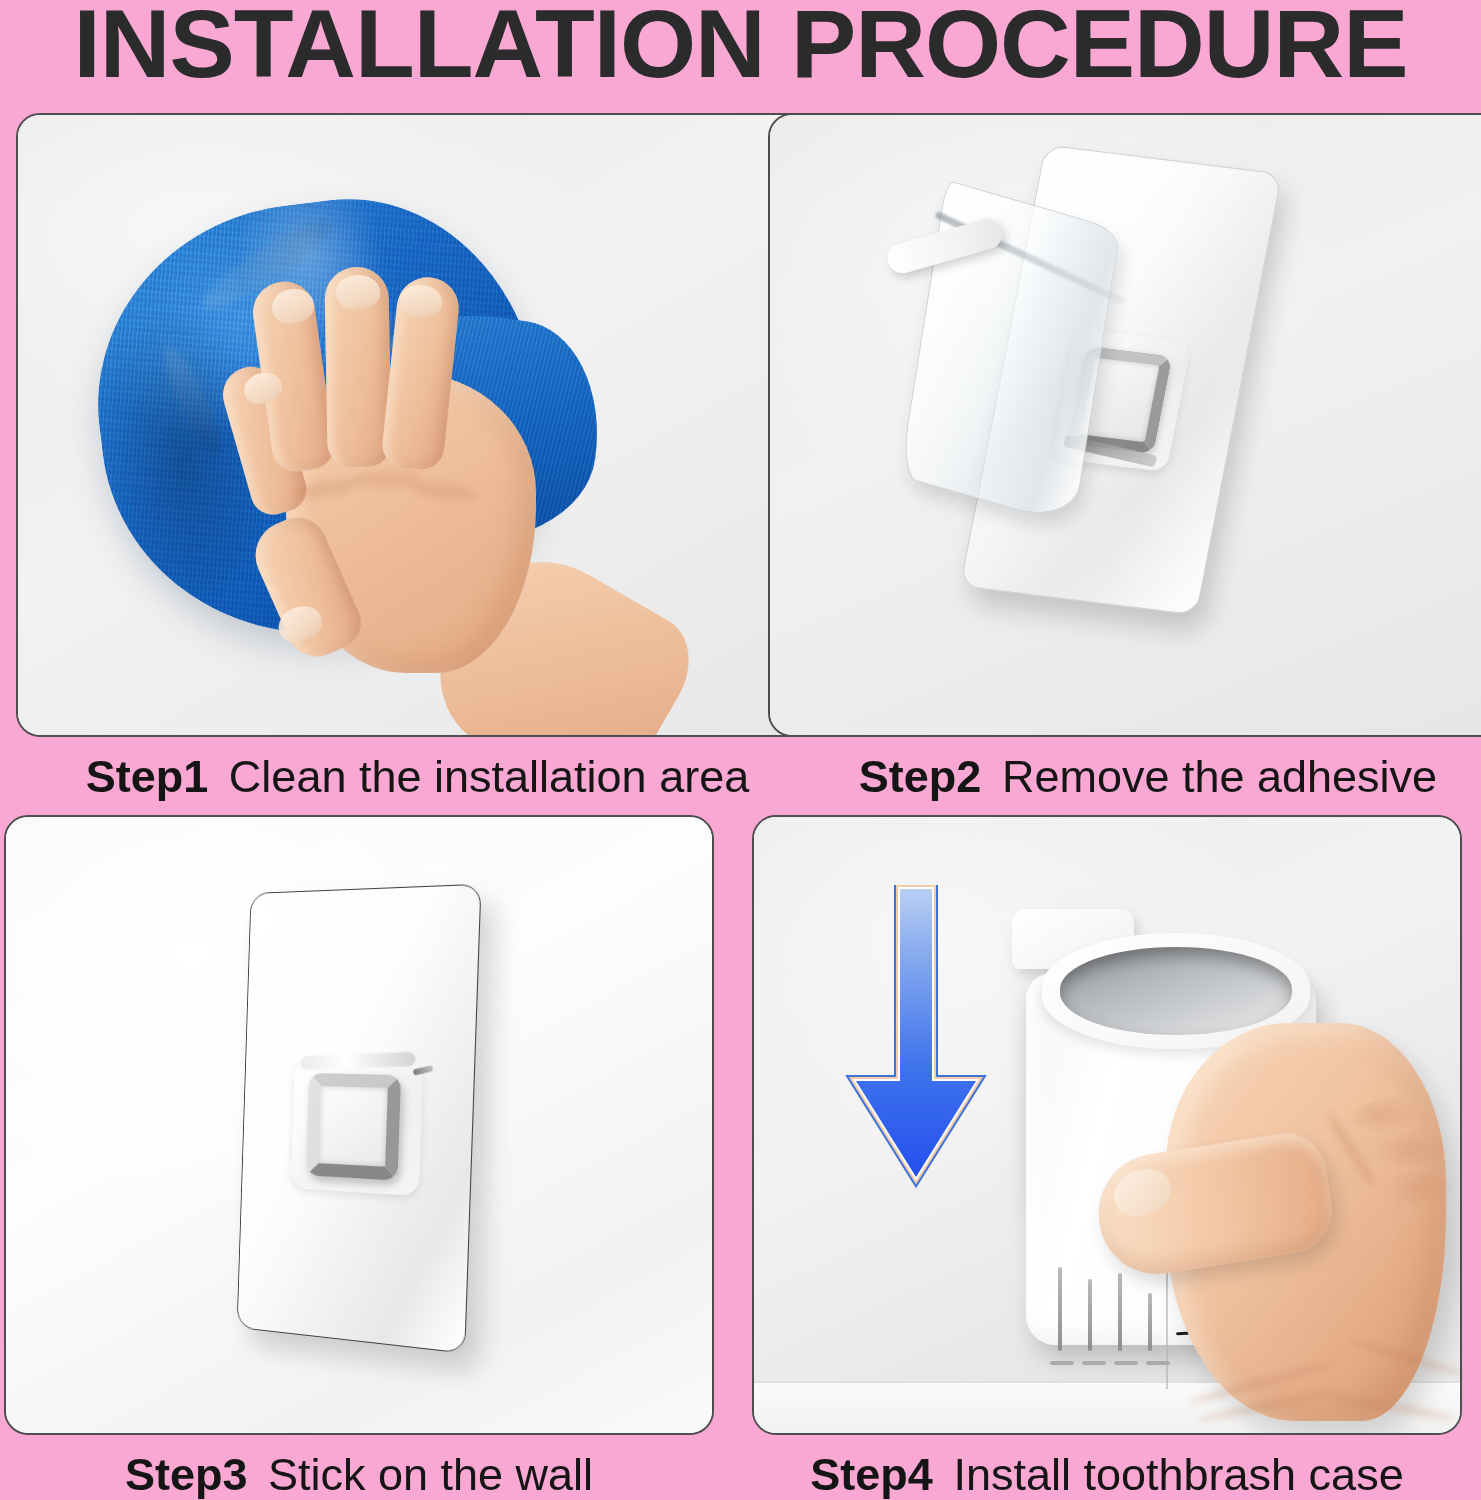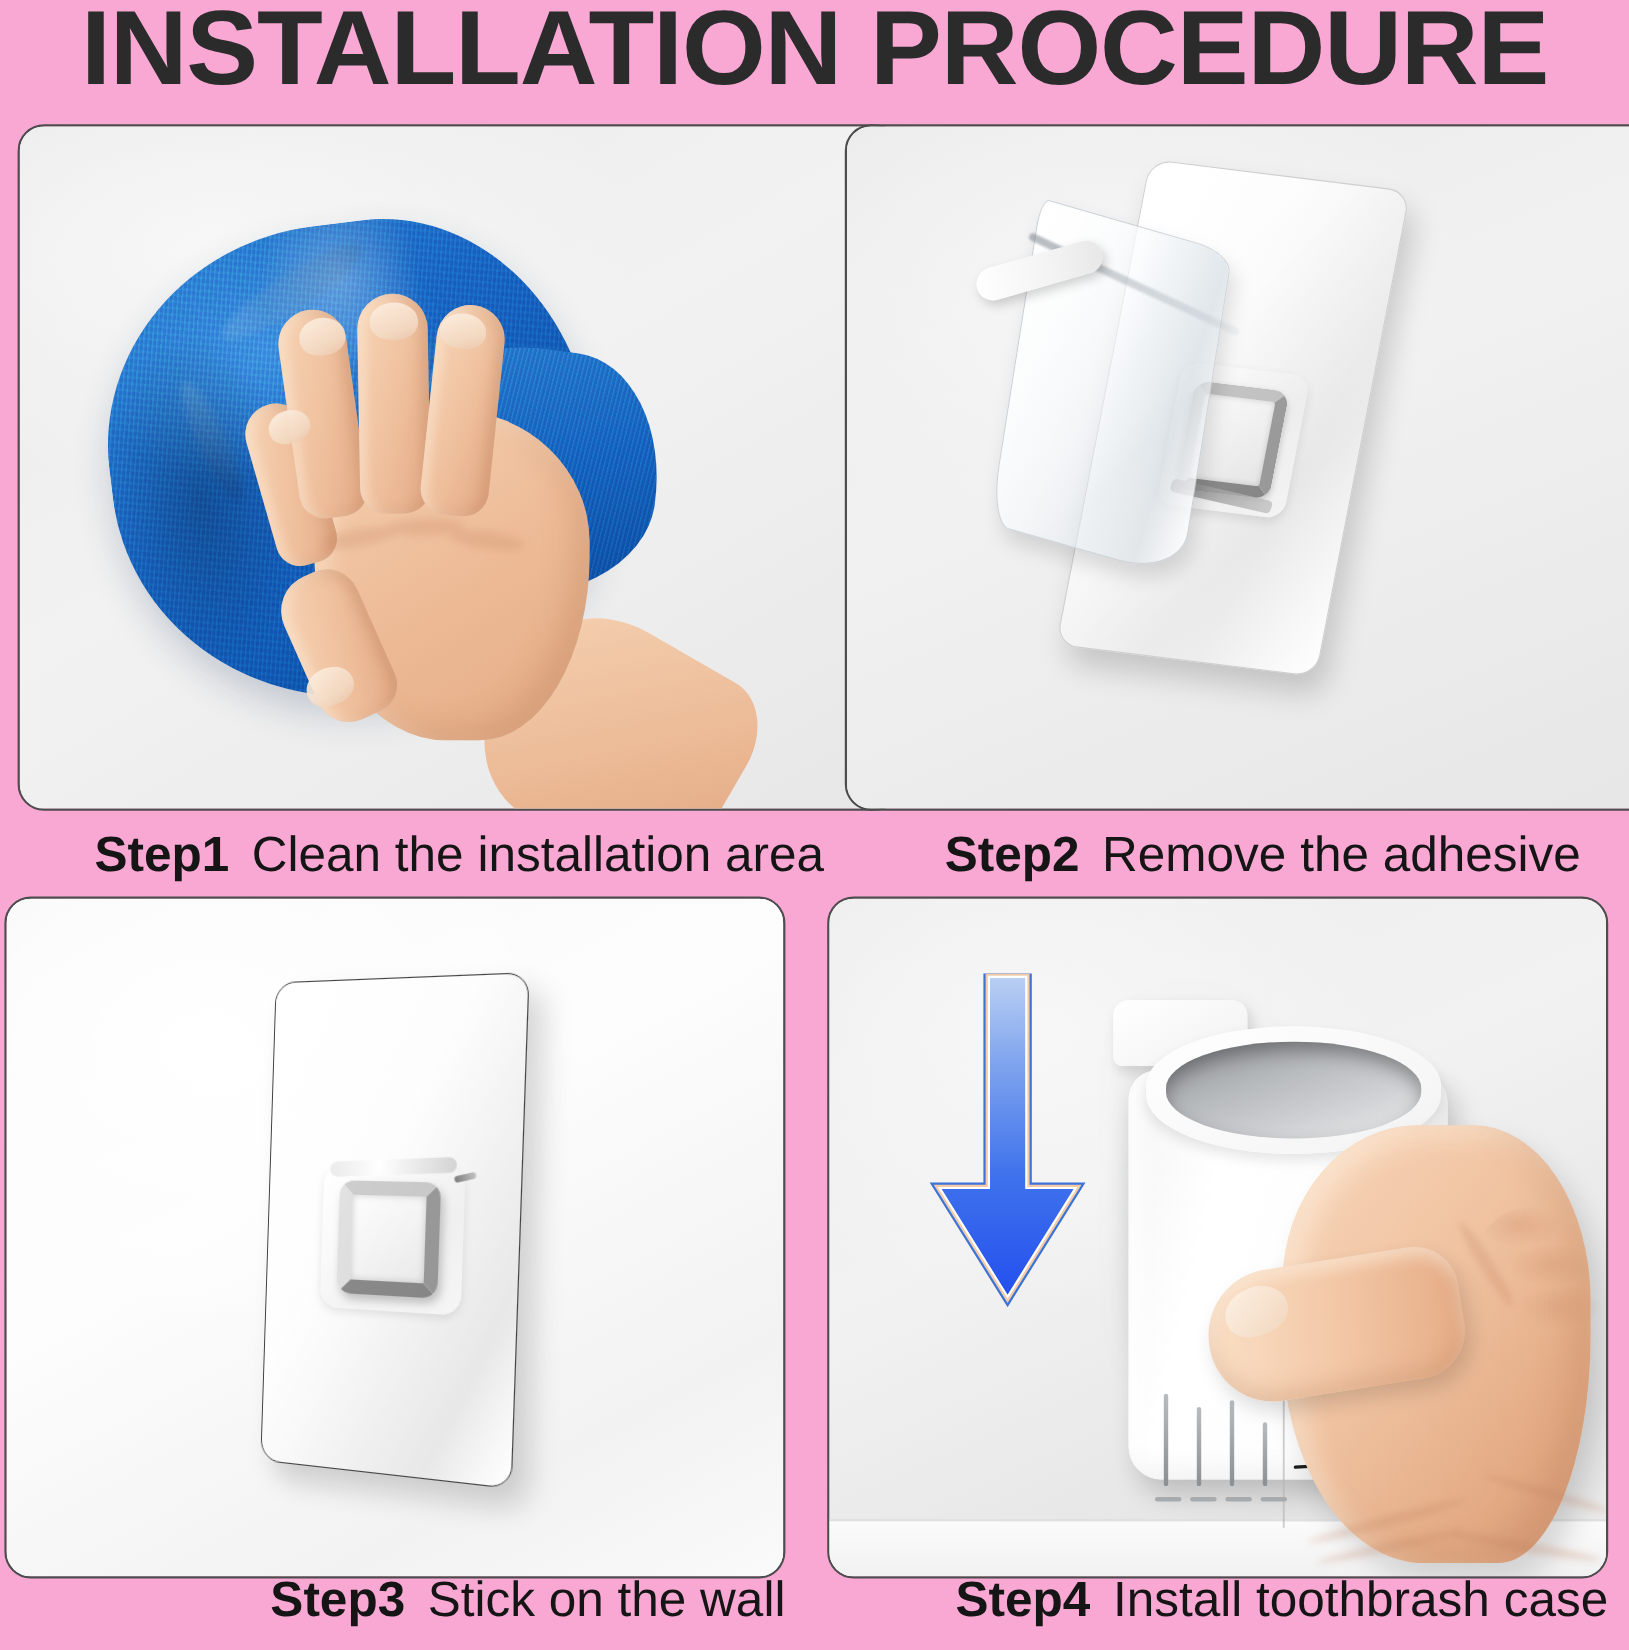--- a/index.html
+++ b/index.html
@@ -63,21 +63,21 @@
     left: 0;
     width: 100%;
     text-align: center;
     font-family: "Liberation Sans Narrow", "Liberation Sans", sans-serif;
     font-size: 45px;
     line-height: 52px;
     color: #151515;
     white-space: nowrap;
   }
   #step-1 .caption, #step-2 .caption { top: 638px; }
-  #step-3 .caption, #step-4 .caption { top: 613px; text-align: right; }
+  #step-3 .caption, #step-4 .caption { top: 634px; }
   .caption .step-label { font-weight: 700; }
   .caption .step-text  { font-weight: 400; margin-left: 8px; }
 
   
   .p1-surface {
     position: absolute; inset: 0;
     background:
       radial-gradient(ellipse 70% 50% at 22% 18%, #f7f7f7 0%, rgba(247,247,247,0) 70%),
       linear-gradient(150deg, #eaeaea 0%, #f2f2f2 45%, #e7e7e7 100%);
   }

